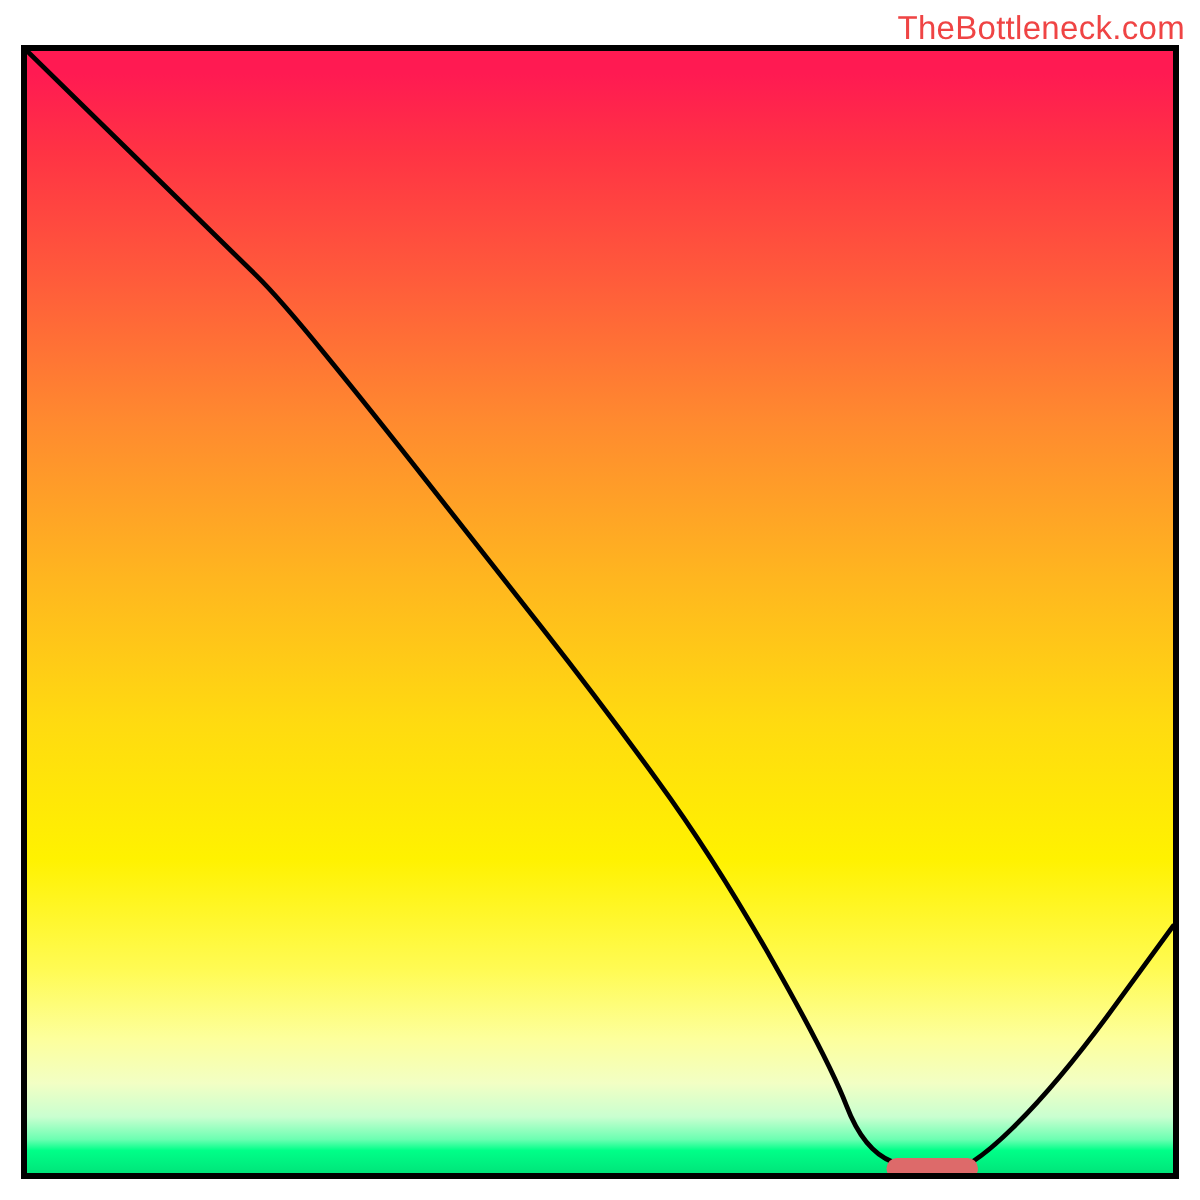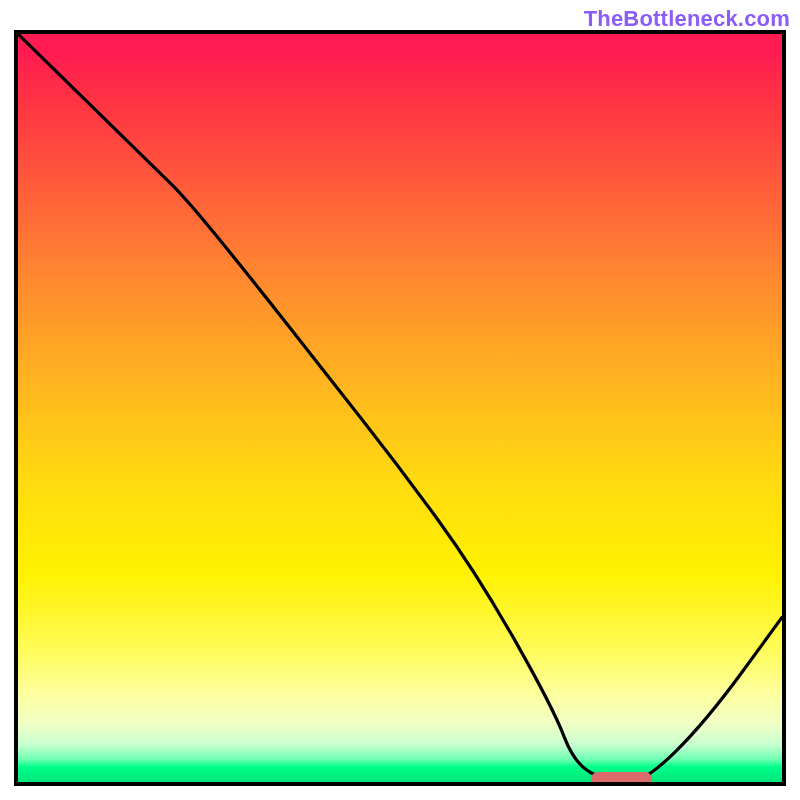--- a/index.html
+++ b/index.html
@@ -8,22 +8,22 @@
     height: 800px;
     background: #ffffff;
     position: relative;
     font-family: Arial, Helvetica, sans-serif;
   }
   .watermark {
     position: absolute;
     top: 6px;
     right: 10px;
     font-size: 22px;
-    font-weight: bold;
-    color: #8b5cf6;
+    font-weight: normal;
+    color: #ef4444;
     letter-spacing: 0.2px;
     z-index: 10;
   }
   .plot-area {
     position: absolute;
     left: 14px;
     top: 30px;
     width: 772px;
     height: 756px;
     border: 4px solid #000;

